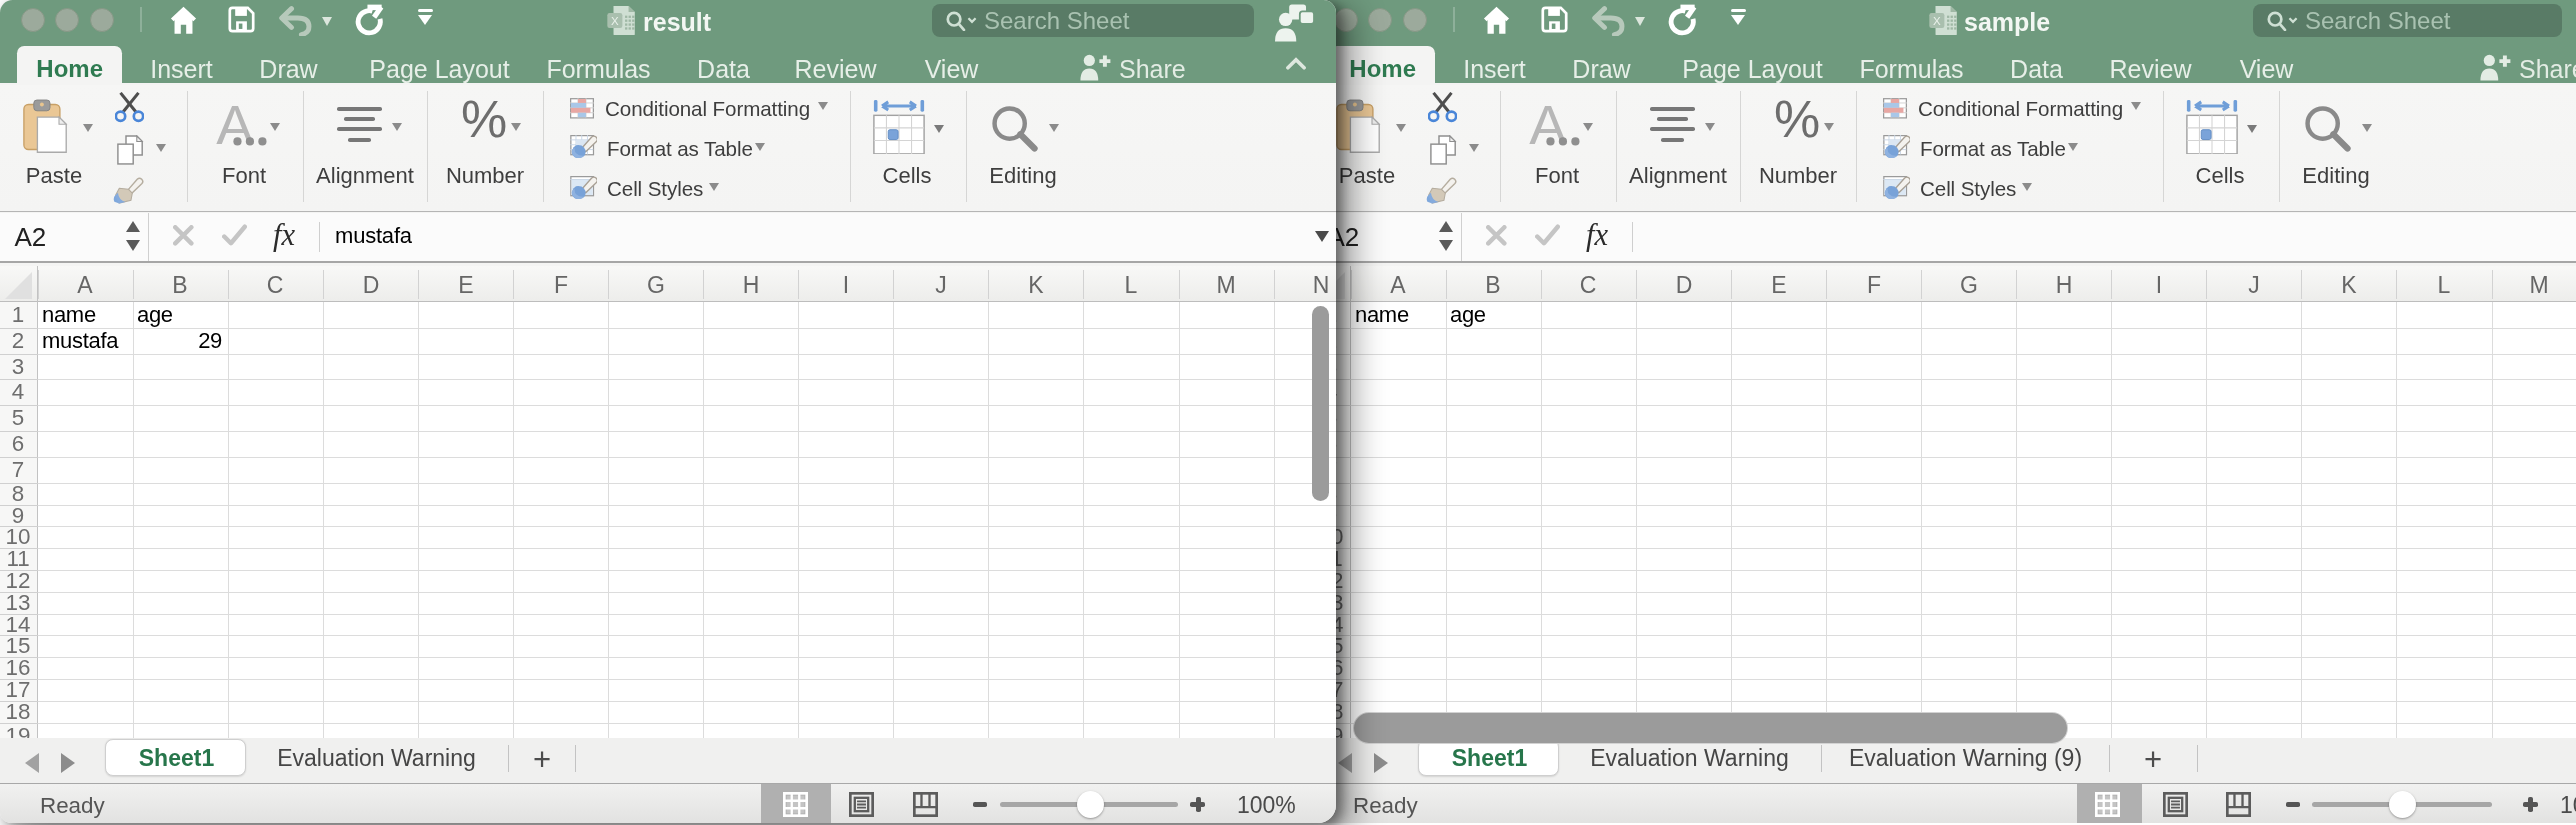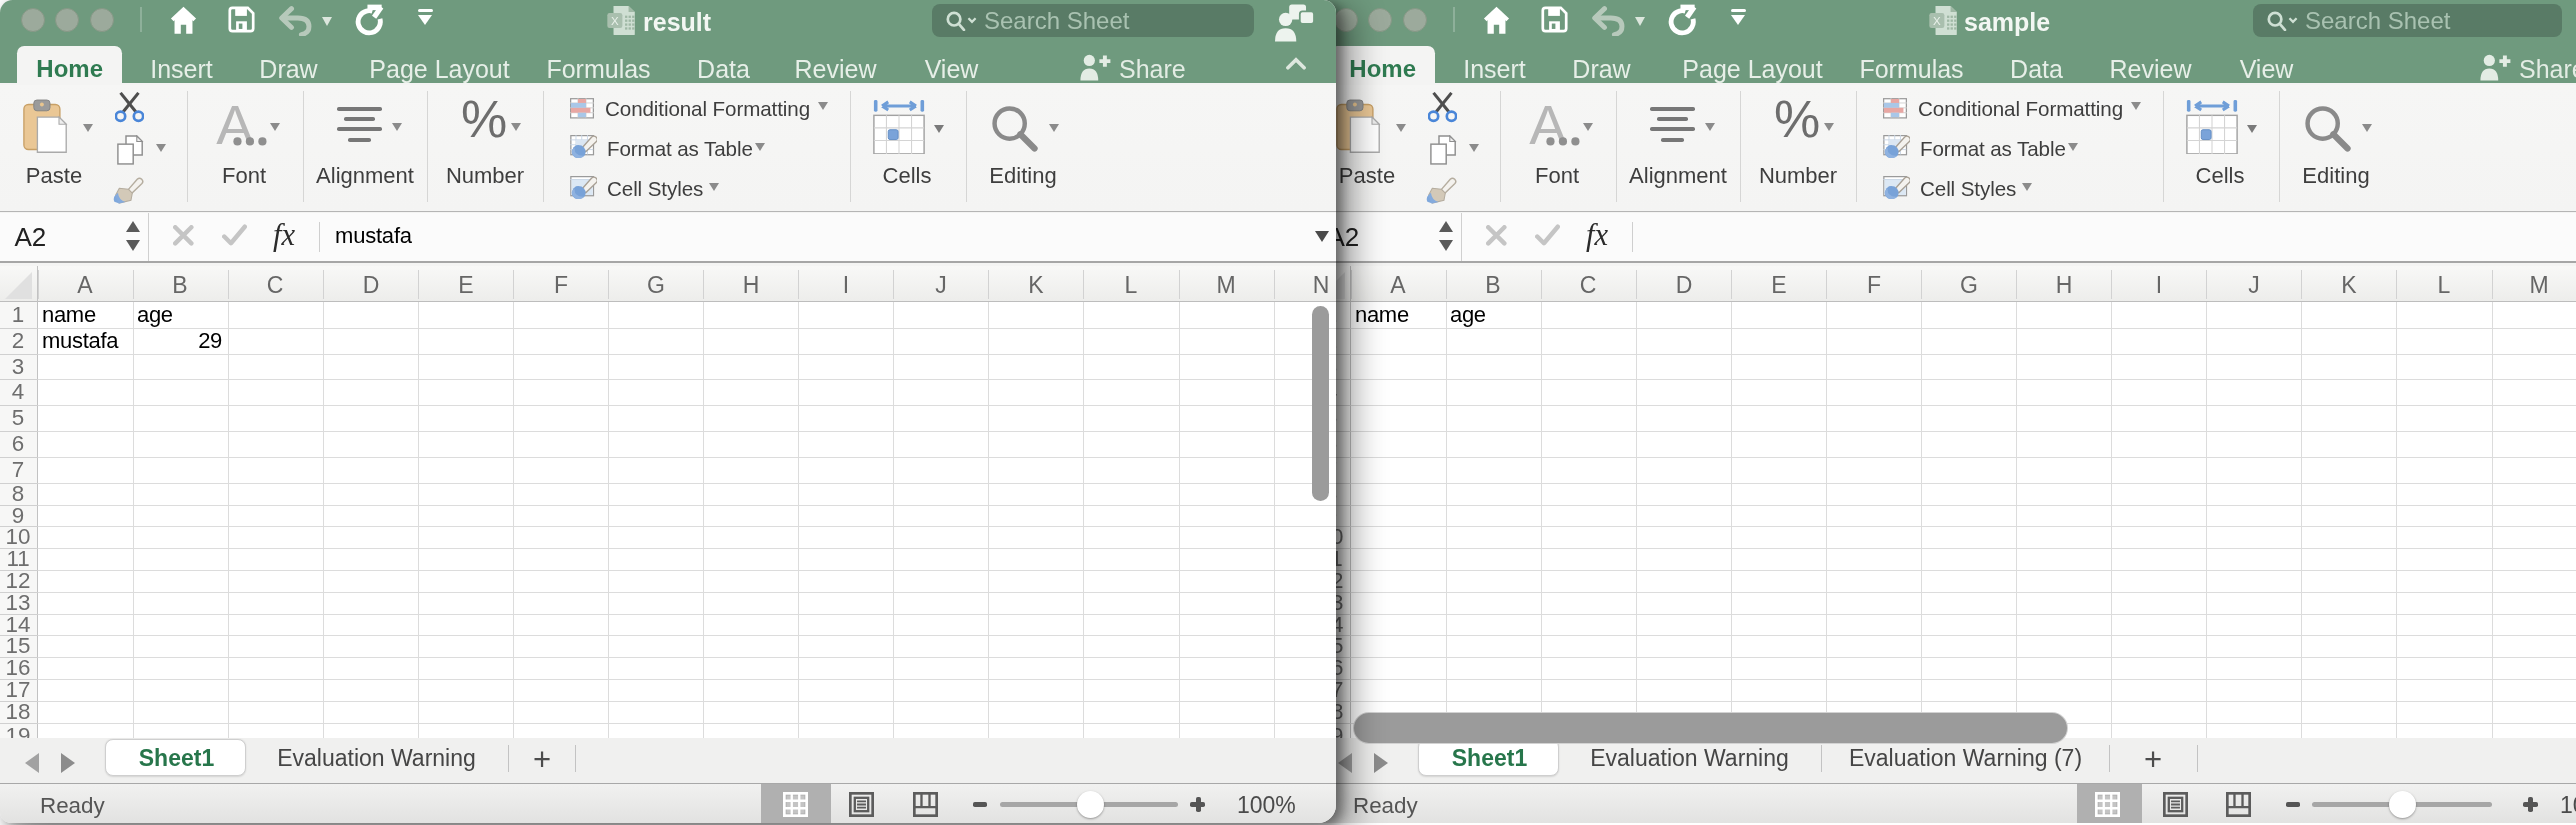--- a/index.html
+++ b/index.html
@@ -285,21 +285,21 @@
     </div>
     <div style="position:absolute;top:303px;left:42px;width:85px;height:24px;display:flex;align-items:center;font-size:22px;letter-spacing:-0.3px;color:#000;">name</div>
     <div style="position:absolute;top:303px;left:137px;width:85px;height:24px;display:flex;align-items:center;font-size:22px;letter-spacing:-0.3px;color:#000;">age</div>
     <div style="position:absolute;left:40px;top:712px;width:715px;height:32px;background:#9b9b9b;border-radius:16px;border:1.3px solid rgba(255,255,255,0.55);box-sizing:border-box;z-index:5"></div>
     <div style="position:absolute;left:0px;top:738px;width:1274px;height:45px;background:#f0f0ef;"></div>
     <div style="position:absolute;left:25px;top:753px;width:0;height:0;border-top:10px solid transparent;border-bottom:10px solid transparent;border-right:14.4px solid #a2a2a2"></div>
     <div style="position:absolute;left:61px;top:753px;width:0;height:0;border-top:10px solid transparent;border-bottom:10px solid transparent;border-left:14.4px solid #8c8c8c"></div>
     <div style="position:absolute;left:105px;top:739px;width:141px;height:37px;background:#fff;border:1.3px solid #cfcfcf;border-radius:8px;box-sizing:border-box;box-shadow:0 0.9px 1.8px rgba(0,0,0,0.12);"></div>
     <div style="position:absolute;top:747px;font-size:23px;color:#27764b;font-weight:700;white-space:nowrap;line-height:1;left:109px;width:135px;text-align:center;">Sheet1</div>
     <div style="position:absolute;top:747px;font-size:23px;color:#454545;font-weight:400;white-space:nowrap;line-height:1;left:215px;width:323px;text-align:center;">Evaluation Warning</div>
-    <div style="position:absolute;top:747px;font-size:23px;color:#454545;font-weight:400;white-space:nowrap;line-height:1;left:491px;width:323px;text-align:center;">Evaluation Warning (7)</div>
+    <div style="position:absolute;top:747px;font-size:23px;color:#454545;font-weight:400;white-space:nowrap;line-height:1;left:491px;width:323px;text-align:center;">Evaluation Warning (9)</div>
     <div style="position:absolute;left:508px;top:745px;width:1.3px;height:27px;background:#c3c3c3;"></div>
     <div style="position:absolute;left:796px;top:745px;width:1.3px;height:27px;background:#c3c3c3;"></div>
     <div style="position:absolute;left:884px;top:745px;width:1.3px;height:27px;background:#c3c3c3;"></div>
     <div style="position:absolute;top:744px;font-size:31px;color:#4c4c4c;font-weight:500;white-space:nowrap;line-height:1;left:822px;width:36px;text-align:center;">+</div>
     <div style="position:absolute;left:0px;top:783px;width:1274px;height:40px;background:linear-gradient(#f1f1f0,#e2e2e1);border-top:1.3px solid #a8a8a8;box-sizing:border-box;"></div>
     <div style="position:absolute;top:795px;font-size:22.4px;color:#555;font-weight:400;white-space:nowrap;line-height:1;left:40px;">Ready</div>
     <div style="position:absolute;left:764px;top:784px;width:65px;height:39px;background:#b0b0b0;"></div>
     <svg style="position:absolute;left:782px;top:792px" width="25" height="25" viewBox="0 0 28 28">
       <rect x="1.5" y="1.5" width="25" height="25" fill="none" stroke="#fff" stroke-width="3"></rect>
       <path d="M1 9.8 H27 M1 18.2 H27 M9.8 1 V27 M18.2 1 V27" stroke="#fff" stroke-width="2.6"></path>

